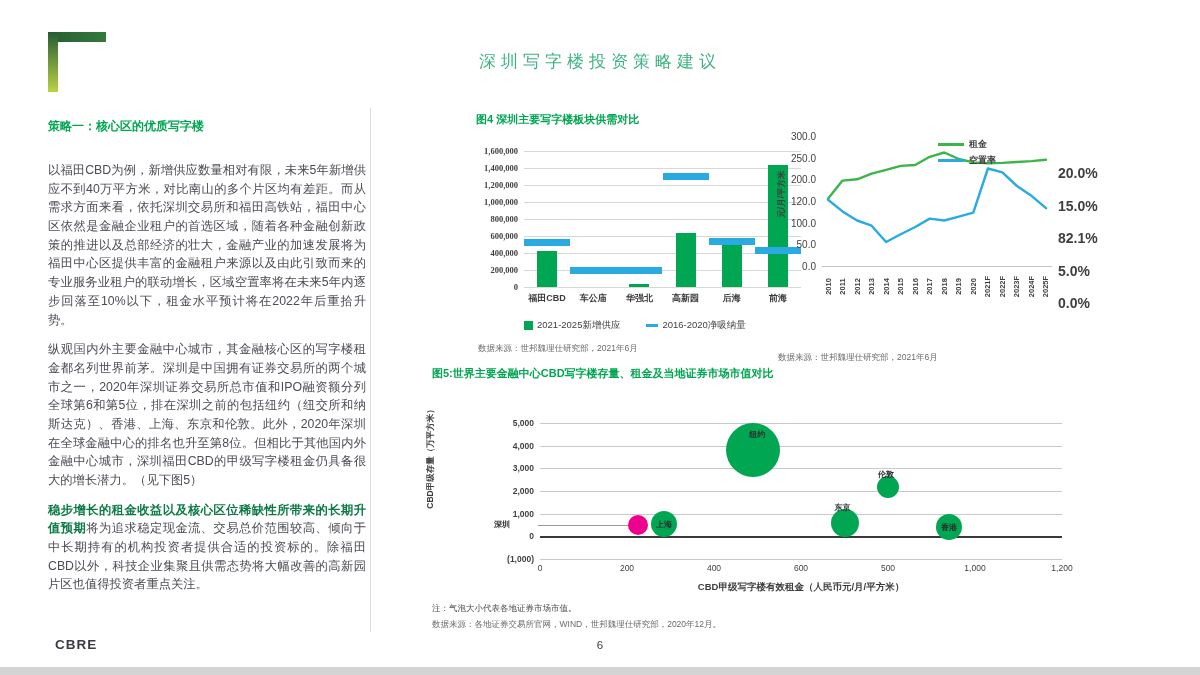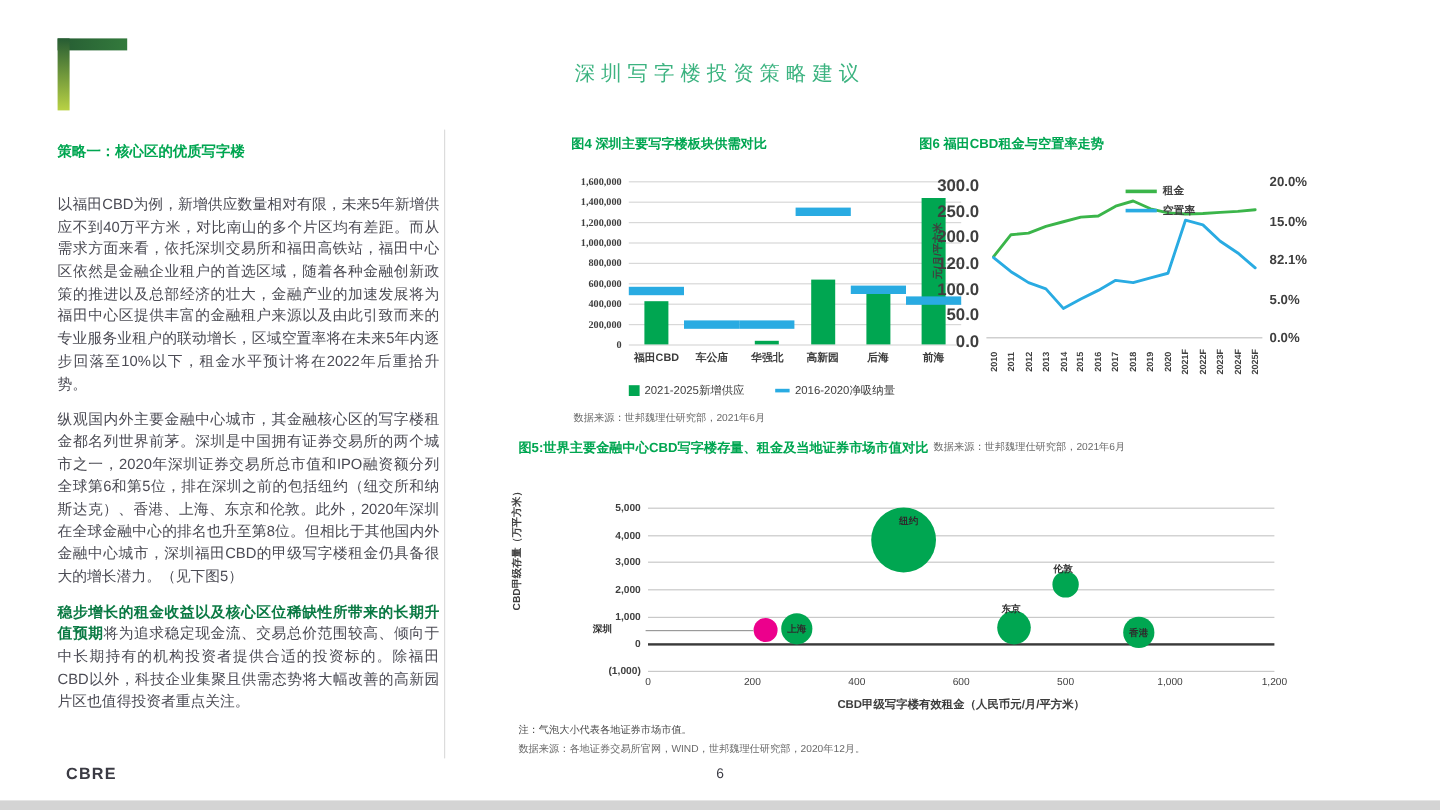--- a/index.html
+++ b/index.html
@@ -39,22 +39,22 @@
   #fig4 .legend{margin-left:48px;margin-top:14px;font-size:9.5px;color:#3f3f3f;display:flex;gap:26px;align-items:center;}
   #fig4 .lg-item{display:inline-flex;align-items:center;gap:4px;}
   #fig4 .sq{width:9px;height:9px;display:inline-block;}
   #fig4 .dsh{width:12px;height:3px;display:inline-block;}
   #fig4 .source{margin-left:2px;margin-top:11px;}
 
   
   #fig6{left:766px;top:112px;width:334px;}
   #fig6 .chart-body{position:relative;margin-top:14px;height:212px;}
   #fig6 .plot{position:absolute;left:56px;top:10px;width:230px;height:130px;border-bottom:1px solid #c4c4c4;}
-  #fig6 .yl{position:absolute;left:14px;width:36px;text-align:right;font-size:14px;font-weight:bold;color:#3f3f3f;}
-  #fig6 .yr{position:absolute;left:292px;width:40px;text-align:left;font-size:11px;font-weight:bold;color:#3f3f3f;}
+  #fig6 .yl{position:absolute;left:14px;width:36px;text-align:right;font-size:10px;font-weight:normal;color:#3f3f3f;}
+  #fig6 .yr{position:absolute;left:292px;width:40px;text-align:left;font-size:14px;font-weight:bold;color:#3f3f3f;margin-top:34px;}
   #fig6 .axis-title{position:absolute;left:-27px;top:62px;width:86px;text-align:center;transform:rotate(-90deg);
     font-size:8.5px;font-weight:bold;color:#3f3f3f;}
   #fig6 .xl{position:absolute;top:144px;width:30px;height:36px;display:flex;align-items:flex-start;justify-content:center;}
   #fig6 .xl span{display:inline-block;transform:rotate(-90deg) translateX(-12px);font-size:7.5px;font-weight:bold;color:#3f3f3f;white-space:nowrap;}
   #fig6 .lg6{position:absolute;left:172px;top:12px;font-size:9px;font-weight:bold;color:#3f3f3f;}
   #fig6 .lg6 .row{display:flex;align-items:center;gap:5px;margin-bottom:3px;}
   #fig6 .lg6 .ln{width:26px;height:3px;display:inline-block;}
   #fig6 .source{position:absolute;left:12px;top:226px;}
 
   
@@ -142,21 +142,20 @@
         <div class="cat">前海</div>
       </div>
     <div class="legend">
         <span class="lg-item"><span class="sq" style="background:#00A651"></span>2021-2025新增供应</span>
         <span class="lg-item"><span class="dsh" style="background:#29ABE2"></span>2016-2020净吸纳量</span>
       </div>
     <div class="source">数据来源：世邦魏理仕研究部，2021年6月</div>
   </div>
 
   <div class="fig" id="fig6">
-    <div class="fig-title">图6 福田CBD租金与空置率走势</div>
     <div class="chart-body">
         <div class="axis-title">元/月/平方米</div>
         <div class="yl" style="top:5px">300.0</div>
         <div class="yl" style="top:26.66666666666666px">250.0</div>
         <div class="yl" style="top:48.333333333333336px">200.0</div>
         <div class="yl" style="top:70px">120.0</div>
         <div class="yl" style="top:91.66666666666667px">100.0</div>
         <div class="yl" style="top:113.33333333333334px">50.0</div>
         <div class="yl" style="top:135px">0.0</div>
         <div class="yr" style="top:5px">20.0%</div>

